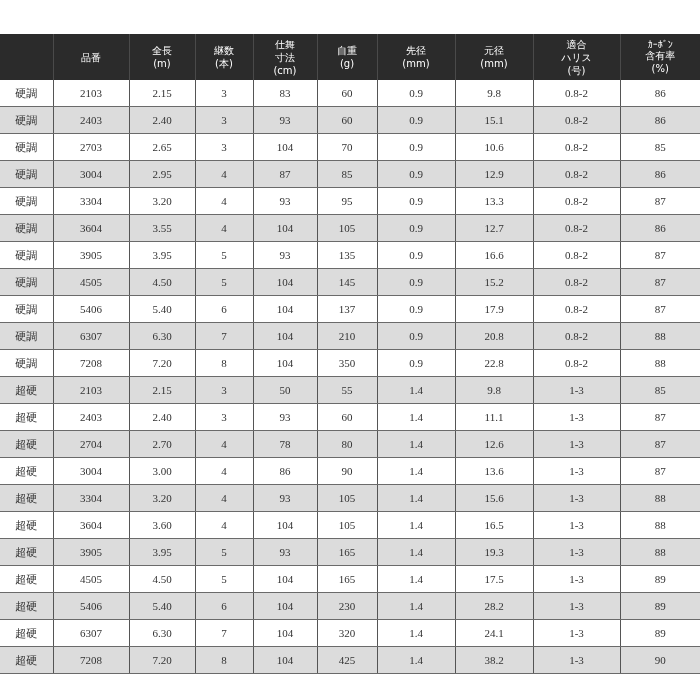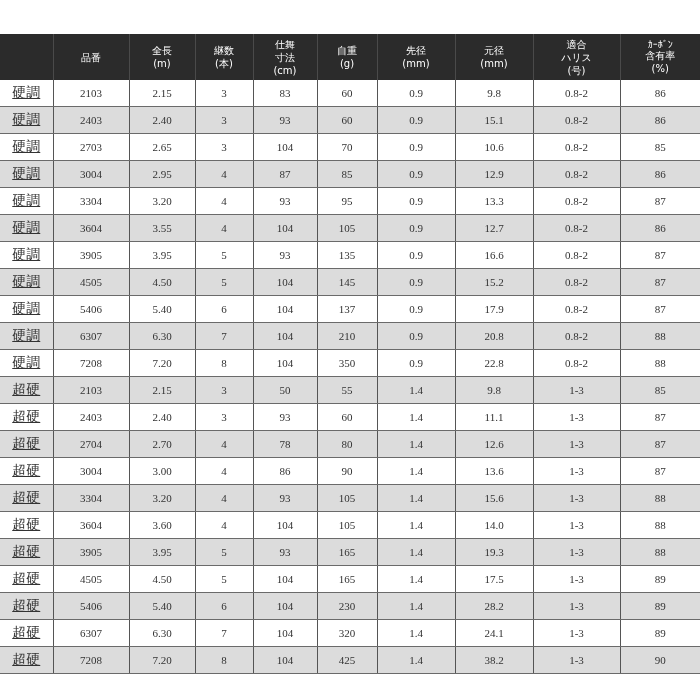--- a/index.html
+++ b/index.html
@@ -50,23 +50,22 @@
       vertical-align: middle;
       border-left: 1px solid #555555;
       border-right: 1px solid #555555;
       border-bottom: 1px solid #6a6a6a;
       white-space: nowrap;
     }
     table.spec tr.odd td { background: #ffffff; }
     table.spec tr.even td { background: #dcdcdc; }
     table.spec td.type {
       font-family: "DejaVu Sans", sans-serif;
-      font-size: 14px;
+      font-size: 11px;
       color: #333;
-      text-decoration: underline;
     }
     table.spec tr > *:first-child { border-left: none; }
     table.spec tr > *:last-child { border-right: none; }
   </style>
 </head>
 <body>
 
 <div class="page">
   <table class="spec">
     <colgroup>
@@ -320,21 +319,21 @@
           <td>88</td>
         </tr>
         <tr class="odd">
           <td class="type">超硬</td>
           <td>3604</td>
           <td>3.60</td>
           <td>4</td>
           <td>104</td>
           <td>105</td>
           <td>1.4</td>
-          <td>14.0</td>
+          <td>16.5</td>
           <td>1-3</td>
           <td>88</td>
         </tr>
         <tr class="even">
           <td class="type">超硬</td>
           <td>3905</td>
           <td>3.95</td>
           <td>5</td>
           <td>93</td>
           <td>165</td>

